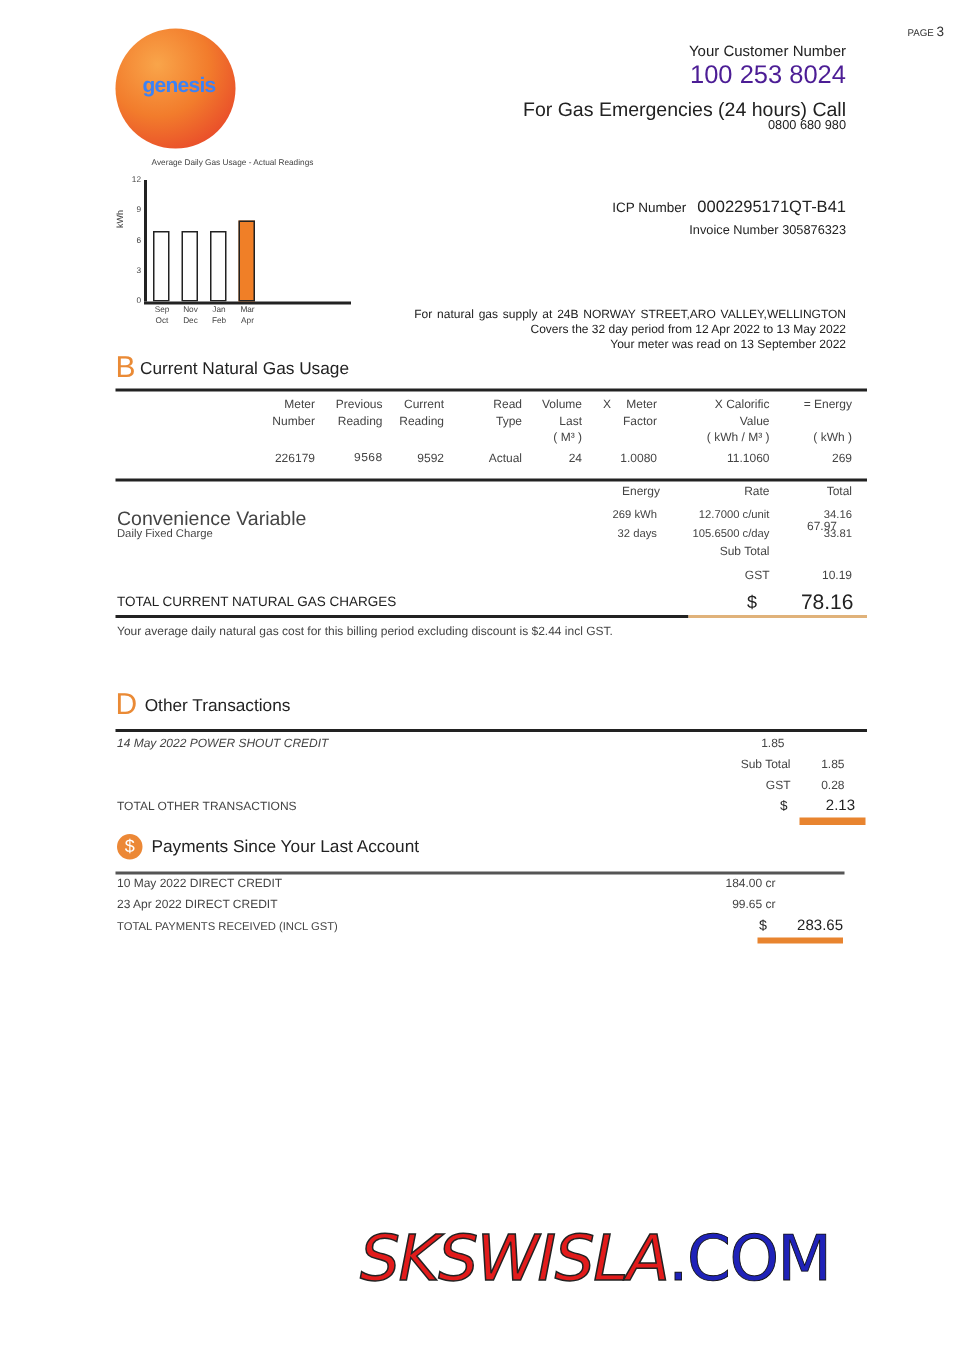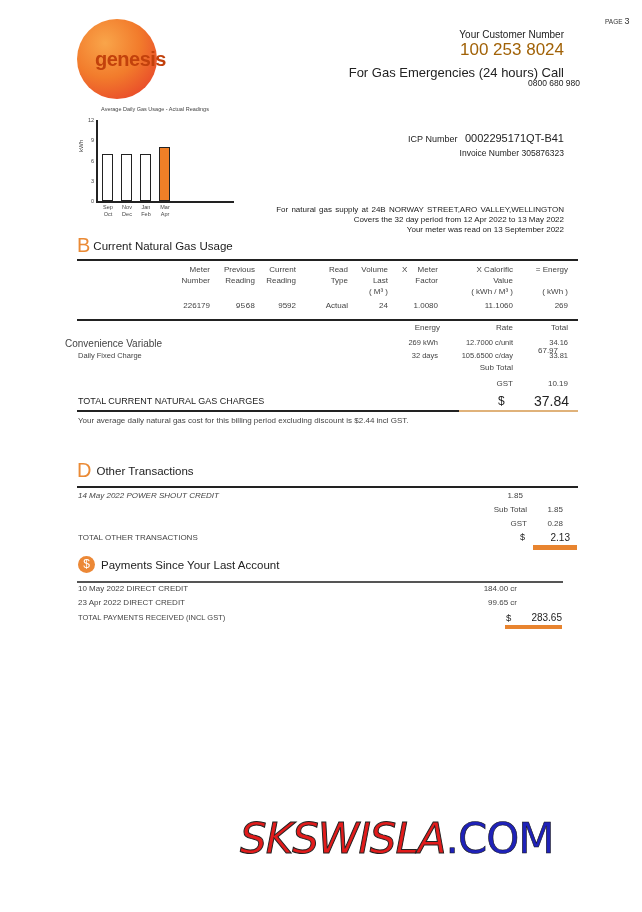--- a/index.html
+++ b/index.html
@@ -1,28 +1,28 @@
 <!DOCTYPE html>
 <html><head>
 <meta charset="utf-8">
 <style>
   * { margin:0; padding:0; box-sizing:border-box; }
   body { width:642px; height:912px; background:#fff; font-family:"Liberation Sans", sans-serif; color:#333; position:relative; overflow:hidden; }
   .abs { position:absolute; }
   .r { text-align:right; }
   .small { font-size:7px; }
   .f8 { font-size:8px; }
-  .orange { color:#a16207; }
+  .orange { color:#4c1d95; }
   .hline { position:absolute; background:#222; }
   .oline { position:absolute; background:#e8842f; }
   .tanline { position:absolute; background:#e0b27a; }
 
   .logo { left:77px; top:19px; width:80px; height:80px; border-radius:50%;
     background: radial-gradient(circle at 35% 30%, #f9a54a 0%, #f27c2c 45%, #e8472a 85%); }
-  .logo-text { left:95px; top:48px; color:#c2410c; font-size:20px; font-weight:bold; letter-spacing:-0.5px; }
+  .logo-text { left:95px; top:48px; color:#3b82f6; font-size:14px; font-weight:bold; letter-spacing:-0.5px; }
 
   .chart-title { left:80px; top:106px; width:150px; font-size:5.5px; color:#444; text-align:center; }
   .chart { left:78px; top:115px; width:160px; height:110px; }
   .axis-y { position:absolute; left:18px; top:5px; width:1.5px; height:81px; background:#222; }
   .axis-x { position:absolute; left:18px; top:86px; width:138px; height:1.5px; background:#222; }
   .ytick { position:absolute; left:6px; font-size:5.5px; color:#444; width:10px; text-align:right; }
   .ylabel { position:absolute; left:-3px; top:28px; font-size:6px; transform:rotate(-90deg); color:#444; }
   .bar { position:absolute; bottom:24px; width:11px; border:1.2px solid #222; background:#fff; }
   .bar.hl { background:#f07f27; }
   .xlab { position:absolute; top:89px; width:20px; font-size:5.5px; line-height:7px; color:#444; text-align:center; }
@@ -42,21 +42,21 @@
   <span>PAGE</span>
   <span style="font-size:9px;">3</span>
 </div>
 
 <div class="abs logo"></div>
 <div class="abs logo-text">genesis</div>
 
 <div class="abs r" style="right:78px;top:29px;font-size:10px;color:#222;">Your Customer Number</div>
 <div class="abs r orange" style="right:78px;top:40px;font-size:17px;">100 253 8024</div>
 <div class="abs r" style="right:78px;top:65px;font-size:13px;color:#222;">For Gas Emergencies (24 hours) Call</div>
-<div class="abs r" style="right:62px;top:78px;font-size:8.5px;color:#222;">0800 680 980</div>
+<div class="abs r" style="right:78px;top:78px;font-size:8.5px;color:#222;">0800 680 980</div>
 
 <div class="abs r" style="right:78px;top:128px;color:#222;">
   <span style="font-size:9px;">ICP Number</span>
   <span style="font-size:11px;margin-left:3px;">0002295171QT-B41</span>
 </div>
 <div class="abs r" style="right:78px;top:148px;font-size:8.5px;color:#222;">
   <span>Invoice Number</span>
   <span>305876323</span>
 </div>
 
@@ -156,38 +156,38 @@
   <div class="abs r" style="left:525px;width:43px;">269</div>
 </div>
 <div class="hline" style="left:77px;top:319px;width:501px;height:1.5px;"></div>
 
 <div class="abs f8" style="top:323px;left:0;width:642px;color:#444;">
   <div class="abs r" style="left:395px;width:45px;">Energy</div>
   <div class="abs r" style="left:470px;width:43px;">Rate</div>
   <div class="abs r" style="left:528px;width:40px;">Total</div>
 </div>
 <div id="charges">
-    <div class="abs f8" style="top: 338px; left: 65px; color: rgb(68, 68, 68); font-size: 10px; text-align: center;">Convenience Variable</div>
+    <div class="abs f8" style="top: 338px; left: 78px; color: rgb(68, 68, 68); font-size: 13px; text-align: center;">Convenience Variable</div>
     <div class="abs f8 r" style="top: 338px; left: 395px; width: 43px; color: rgb(68, 68, 68); font-size: 7.5px;">269 kWh</div>
     <div class="abs f8 r" style="top: 338px; left: 450px; width: 63px; color: rgb(68, 68, 68); font-size: 7.5px;">12.7000 c/unit</div>
     <div class="abs f8 r" style="top: 338px; left: 528px; width: 40px; color: rgb(68, 68, 68); font-size: 7.5px;">34.16</div>
     <div class="abs f8" style="top: 351px; left: 78px; color: rgb(68, 68, 68); font-size: 7.5px;">Daily Fixed Charge</div>
     <div class="abs f8 r" style="top: 351px; left: 395px; width: 43px; color: rgb(68, 68, 68); font-size: 7.5px;">32 days</div>
     <div class="abs f8 r" style="top: 351px; left: 450px; width: 63px; color: rgb(68, 68, 68); font-size: 7.5px;">105.6500 c/day</div>
     <div class="abs f8 r" style="top: 351px; left: 528px; width: 40px; color: rgb(68, 68, 68); font-size: 7.5px;">33.81</div>
   </div>
 
 <div class="abs f8 r" style="top:363px;left:460px;width:53px;color:#444;">Sub Total</div>
 <div class="abs f8 r" style="top:346px;left:528px;width:40px;color:#444;text-align:center;">67.97</div>
 <div class="abs f8 r" style="top:379px;left:460px;width:53px;color:#444;">GST</div>
 <div class="abs f8 r" style="top:379px;left:528px;width:40px;color:#444;">10.19</div>
 
 <div class="abs" style="top:396px;left:78px;font-size:9px;color:#222;">TOTAL CURRENT NATURAL GAS CHARGES</div>
 <div class="abs" style="top:394px;left:498px;font-size:12px;color:#222;">$</div>
-<div class="abs r" style="top:393px;left:520px;width:49px;font-size:14px;color:#222;">37.84</div>
+<div class="abs r" style="top:393px;left:520px;width:49px;font-size:14px;color:#222;">78.16</div>
 <div class="hline" style="left:77px;top:410px;width:382px;height:2px;"></div>
 <div class="tanline" style="left:459px;top:410px;width:119px;height:2px;"></div>
 <div class="abs f8" style="top:416px;left:78px;color:#444;">Your average daily natural gas cost for this billing period excluding discount is $2.44 incl GST.</div>
 
 <div class="abs" style="left:77px;top:459px;display:flex;align-items:center;gap:5px;">
   <span class="sec-letter">D</span>
   <span class="sec-title">Other Transactions</span>
 </div>
 <div class="hline" style="left:77px;top:486px;width:501px;height:2px;"></div>
 <div id="other-items">

